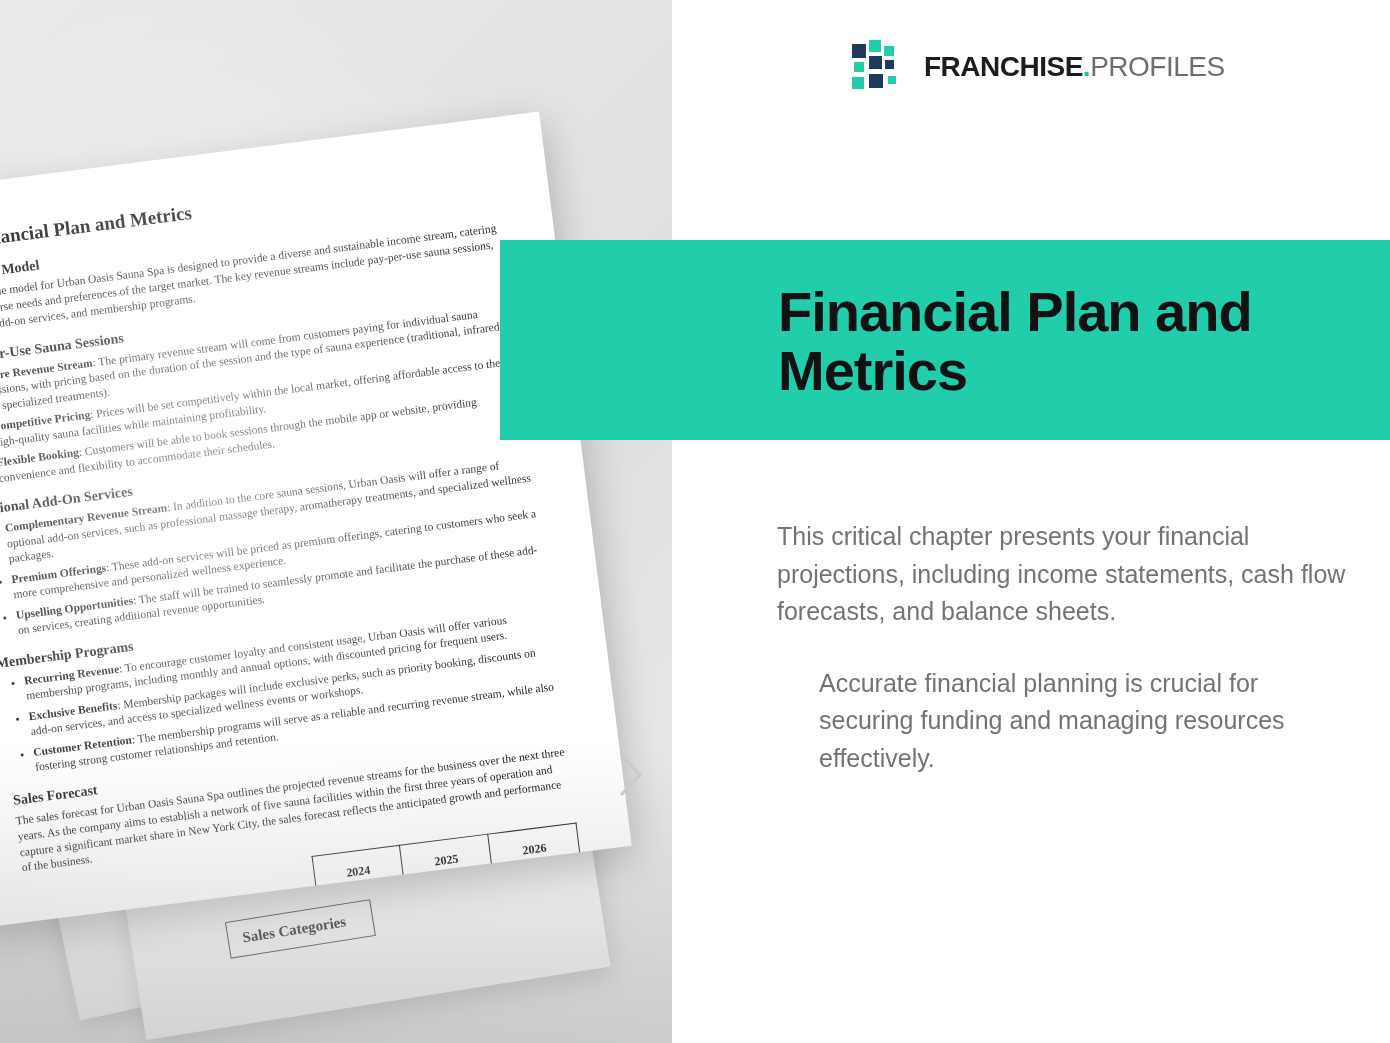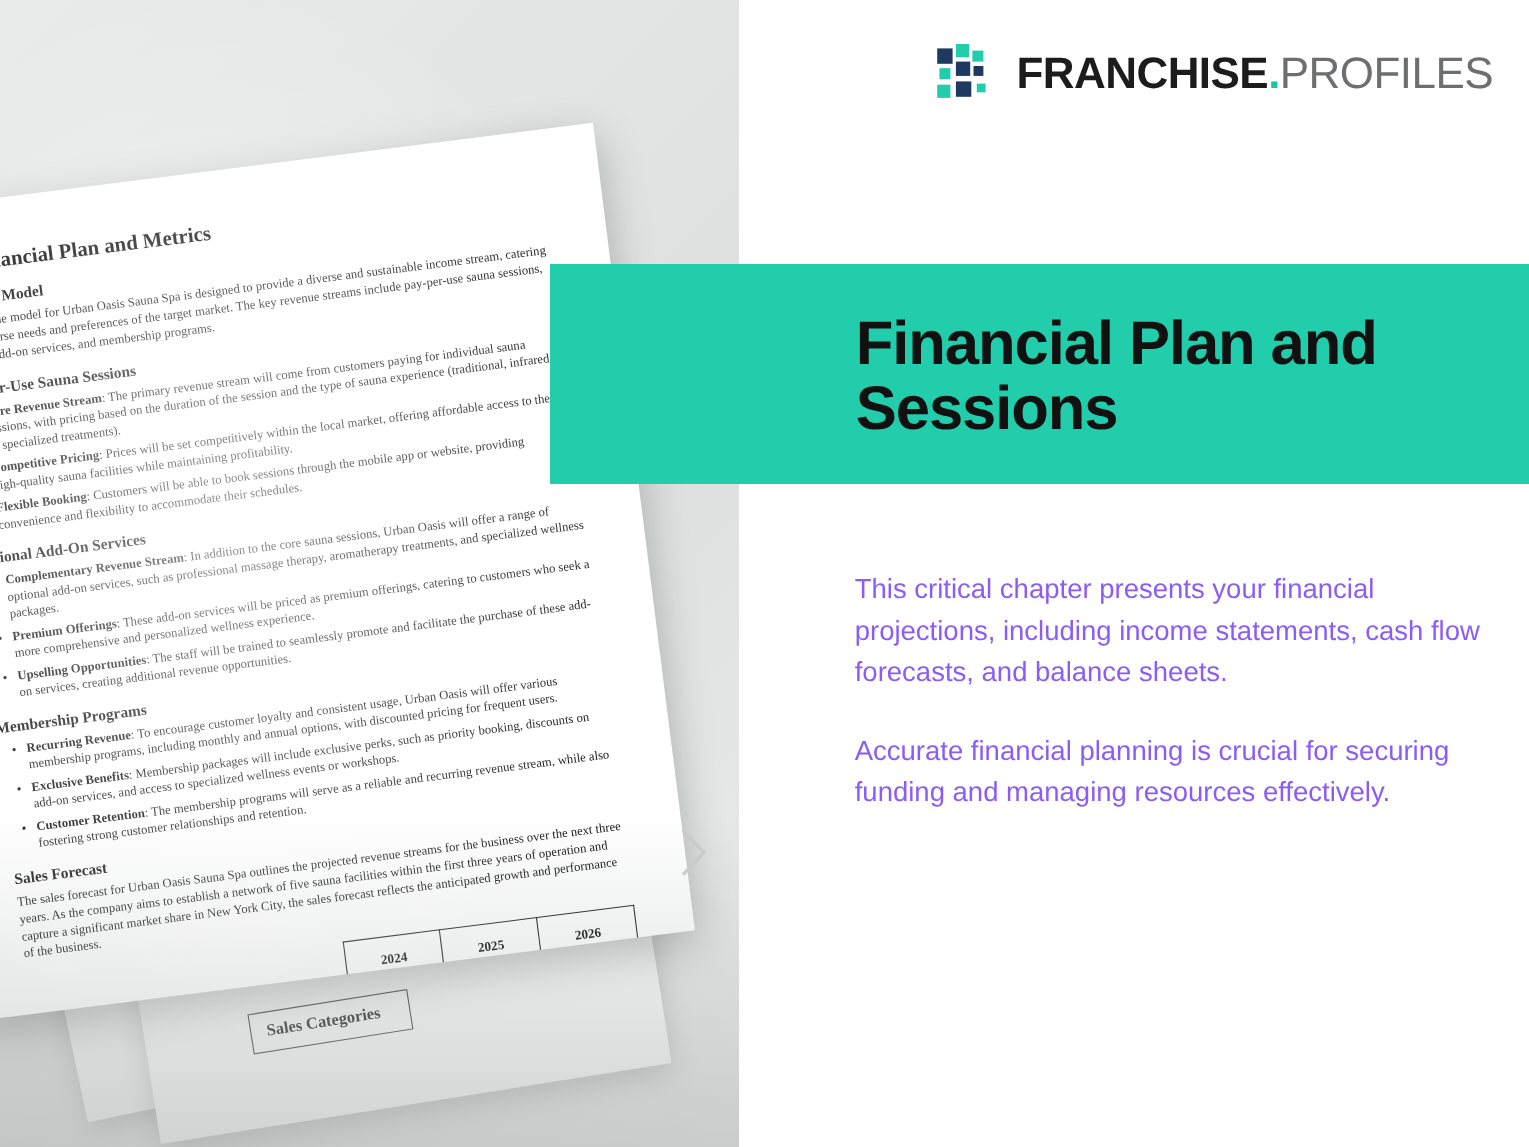--- a/index.html
+++ b/index.html
@@ -178,21 +178,21 @@
   .logo-mark {
     width: 54px;
     height: 54px;
     position: relative;
   }
   .logo-mark i {
     position: absolute;
     display: block;
   }
   .logo-text {
-    font-size: 40px;
+    font-size: 28px;
     letter-spacing: -0.5px;
     white-space: nowrap;
   }
   .logo-text .b { font-weight: bold; color: #1c1c1c; }
   .logo-text .dot { font-weight: bold; color: #19c6a4; }
   .logo-text .l { font-weight: normal; color: #6d6e70; }
 
   
   .title-band {
     position: absolute;
@@ -215,26 +215,26 @@
   }
 
   
   .body-copy {
     position: absolute;
     left: 777px;
     top: 518px;
     width: 570px;
     font-size: 25px;
     line-height: 1.5;
-    color: #8b5cf6;
+    color: #737373;
   }
   .body-copy p {
     margin: 0 0 34px 0;
   }
-  .body-copy p:last-child { margin-bottom: 0; }
+  .body-copy p:last-child { margin-bottom: 0; margin-left: 42px; }
 </style>
 </head>
 <body>
 
 <div class="slide">
 
   <div class="left-panel">
 
     <div class="sheet-back1"></div>
 
@@ -312,20 +312,20 @@
       <i style="left:0px;  top:37px; width:12px; height:12px; background:#21cdab;"></i>
       <i style="left:17px; top:34px; width:14px; height:14px; background:#1f3a5f;"></i>
       <i style="left:36px; top:36px; width:8px;  height:8px;  background:#21cdab;"></i>
     </span>
     <span class="logo-text">
       <span class="b">FRANCHISE</span><span class="dot">.</span><span class="l">PROFILES</span>
     </span>
   </div>
 
   <div class="title-band"></div>
-  <div class="title-text">Financial Plan and Sessions</div>
+  <div class="title-text">Financial Plan and Metrics</div>
 
   <div class="body-copy">
     <p>This critical chapter presents your financial projections, including income statements, cash flow forecasts, and balance sheets.</p>
     <p>Accurate financial planning is crucial for securing funding and managing resources effectively.</p>
   </div>
 
 </div>
 
 </body></html>

